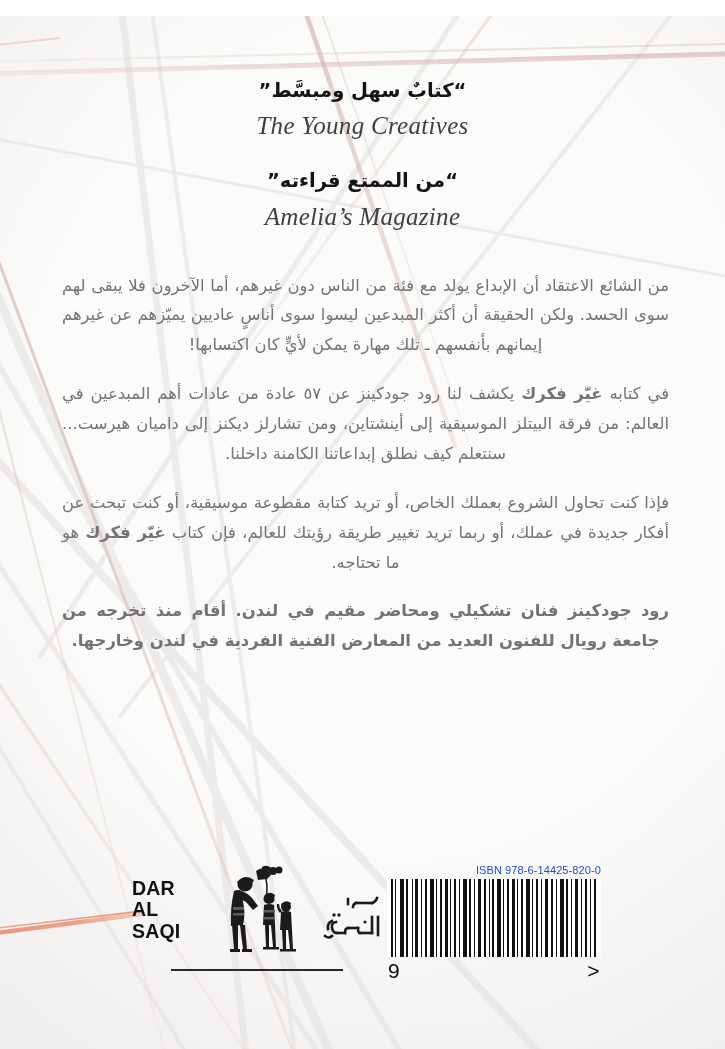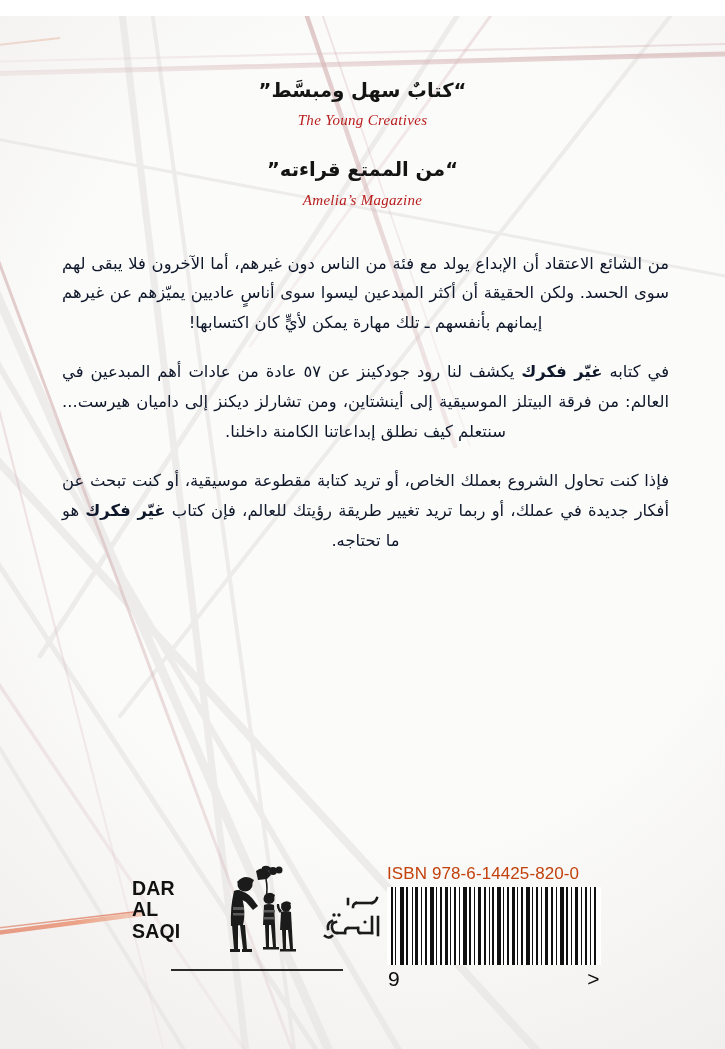--- a/index.html
+++ b/index.html
@@ -51,41 +51,41 @@
     direction: rtl;
     font-size: 19.5px;
     font-weight: 700;
     color: #141414;
     letter-spacing: 0px;
     line-height: 1.35;
   }
   .quote-en {
     font-family: "Liberation Serif", "DejaVu Serif", serif;
     font-style: italic;
-    font-size: 15px;
-    color: #b91c1c;
+    font-size: 25px;
+    color: #404040;
     margin-top: 8px;
     letter-spacing: 0.3px;
   }
   .quote-block-2 { margin-top: 28px; }
 
   
   .body-wrap {
     margin-top: 40px;
     padding: 0 56px 0 62px;
     direction: rtl;
     text-align: justify;
     text-align-last: center;
   }
   p.para {
     margin: 0 0 19px 0;
     font-family: "DejaVu Sans", sans-serif;
     font-size: 16.4px;
     line-height: 1.82;
-    color: #0f172a;
+    color: #737373;
     text-align: justify;
     text-justify: inter-word;
   }
   p.para:last-child { margin-bottom: 0; }
   .bt { font-weight: 700; }
 
   .para-bio {
     margin-top: 39px;
     font-weight: 700;
     font-size: 16.6px;
@@ -147,23 +147,23 @@
   }
 
   .barcode-box {
     position: absolute;
     right: 124px;
     top: 2px;
     width: 214px;
   }
   .isbn-text {
     font-family: "Liberation Sans", sans-serif;
-    font-size: 17px;
-    color: #c2410c;
-    text-align: left;
+    font-size: 11px;
+    color: #1d4ed8;
+    text-align: right;
     letter-spacing: 0.1px;
     margin-bottom: 3px;
   }
   .bars { display: block; width: 214px; height: 78px; }
   .barcode-digits {
     display: flex;
     align-items: baseline;
     justify-content: space-between;
     font-family: "Liberation Sans", sans-serif;
     font-size: 21px;
@@ -245,20 +245,21 @@
     </div>
 
     <div class="body-wrap">
 
       <p class="para">من الشائع الاعتقاد أن الإبداع يولد مع فئة من الناس دون غيرهم، أما الآخرون فلا يبقى لهم سوى الحسد. ولكن الحقيقة أن أكثر المبدعين ليسوا سوى أناسٍ عاديين يميّزهم عن غيرهم إيمانهم بأنفسهم ـ تلك مهارة يمكن لأيٍّ كان اكتسابها!</p>
 
       <p class="para"><span>في كتابه </span><span class="bt">غيّر فكرك</span><span> يكشف لنا رود جودكينز عن ٥٧ عادة من عادات أهم المبدعين في العالم: من فرقة البيتلز الموسيقية إلى أينشتاين، ومن تشارلز ديكنز إلى داميان هيرست... سنتعلم كيف نطلق إبداعاتنا الكامنة داخلنا.</span></p>
 
       <p class="para"><span>فإذا كنت تحاول الشروع بعملك الخاص، أو تريد كتابة مقطوعة موسيقية، أو كنت تبحث عن أفكار جديدة في عملك، أو ربما تريد تغيير طريقة رؤيتك للعالم، فإن كتاب </span><span class="bt">غيّر فكرك</span><span> هو ما تحتاجه.</span></p>
 
+      <p class="para para-bio">رود جودكينز فنان تشكيلي ومحاضر مقيم في لندن. أقام منذ تخرجه من جامعة رويال للفنون العديد من المعارض الفنية الفردية في لندن وخارجها.</p>
     </div>
 
     <div class="bottom">
 
       <div class="publisher">
         <div class="pub-row">
 
           <div class="pub-name">DAR
 AL SAQI</div>
 

